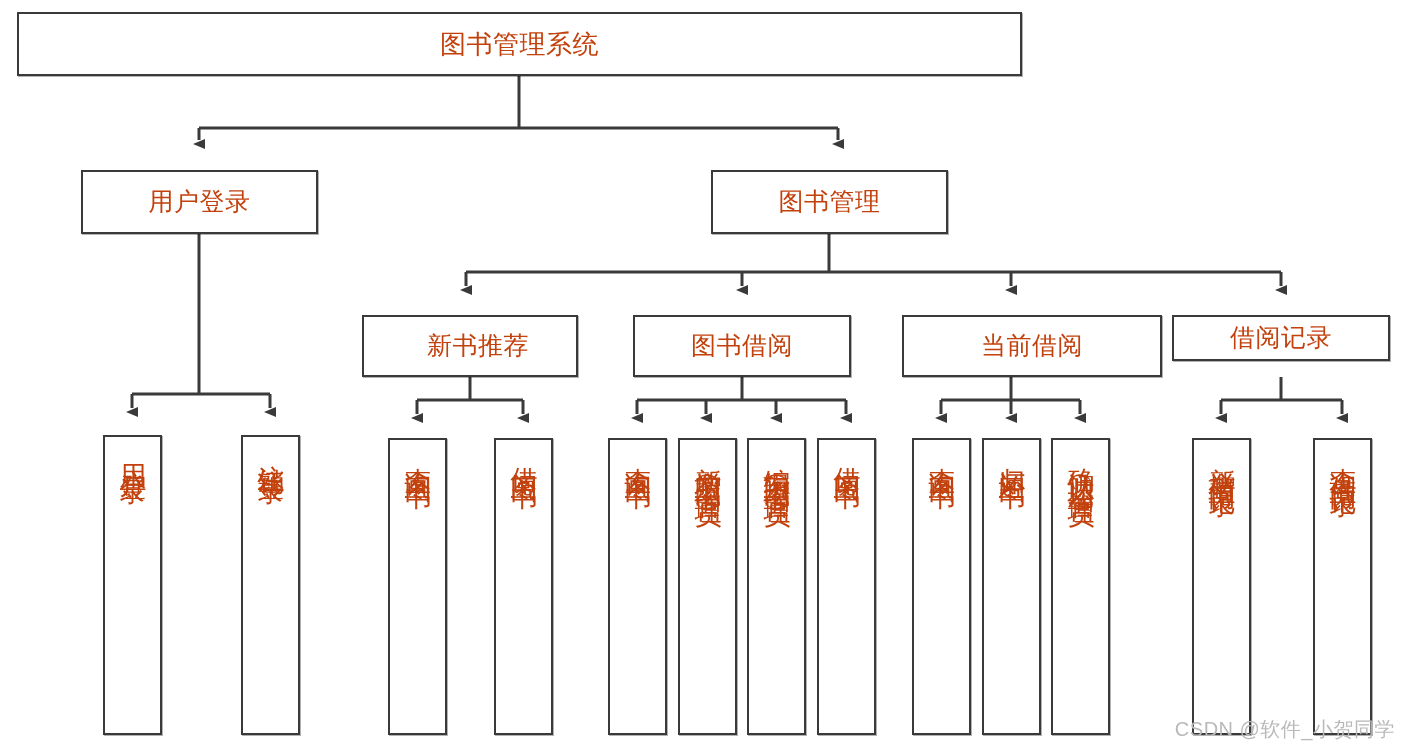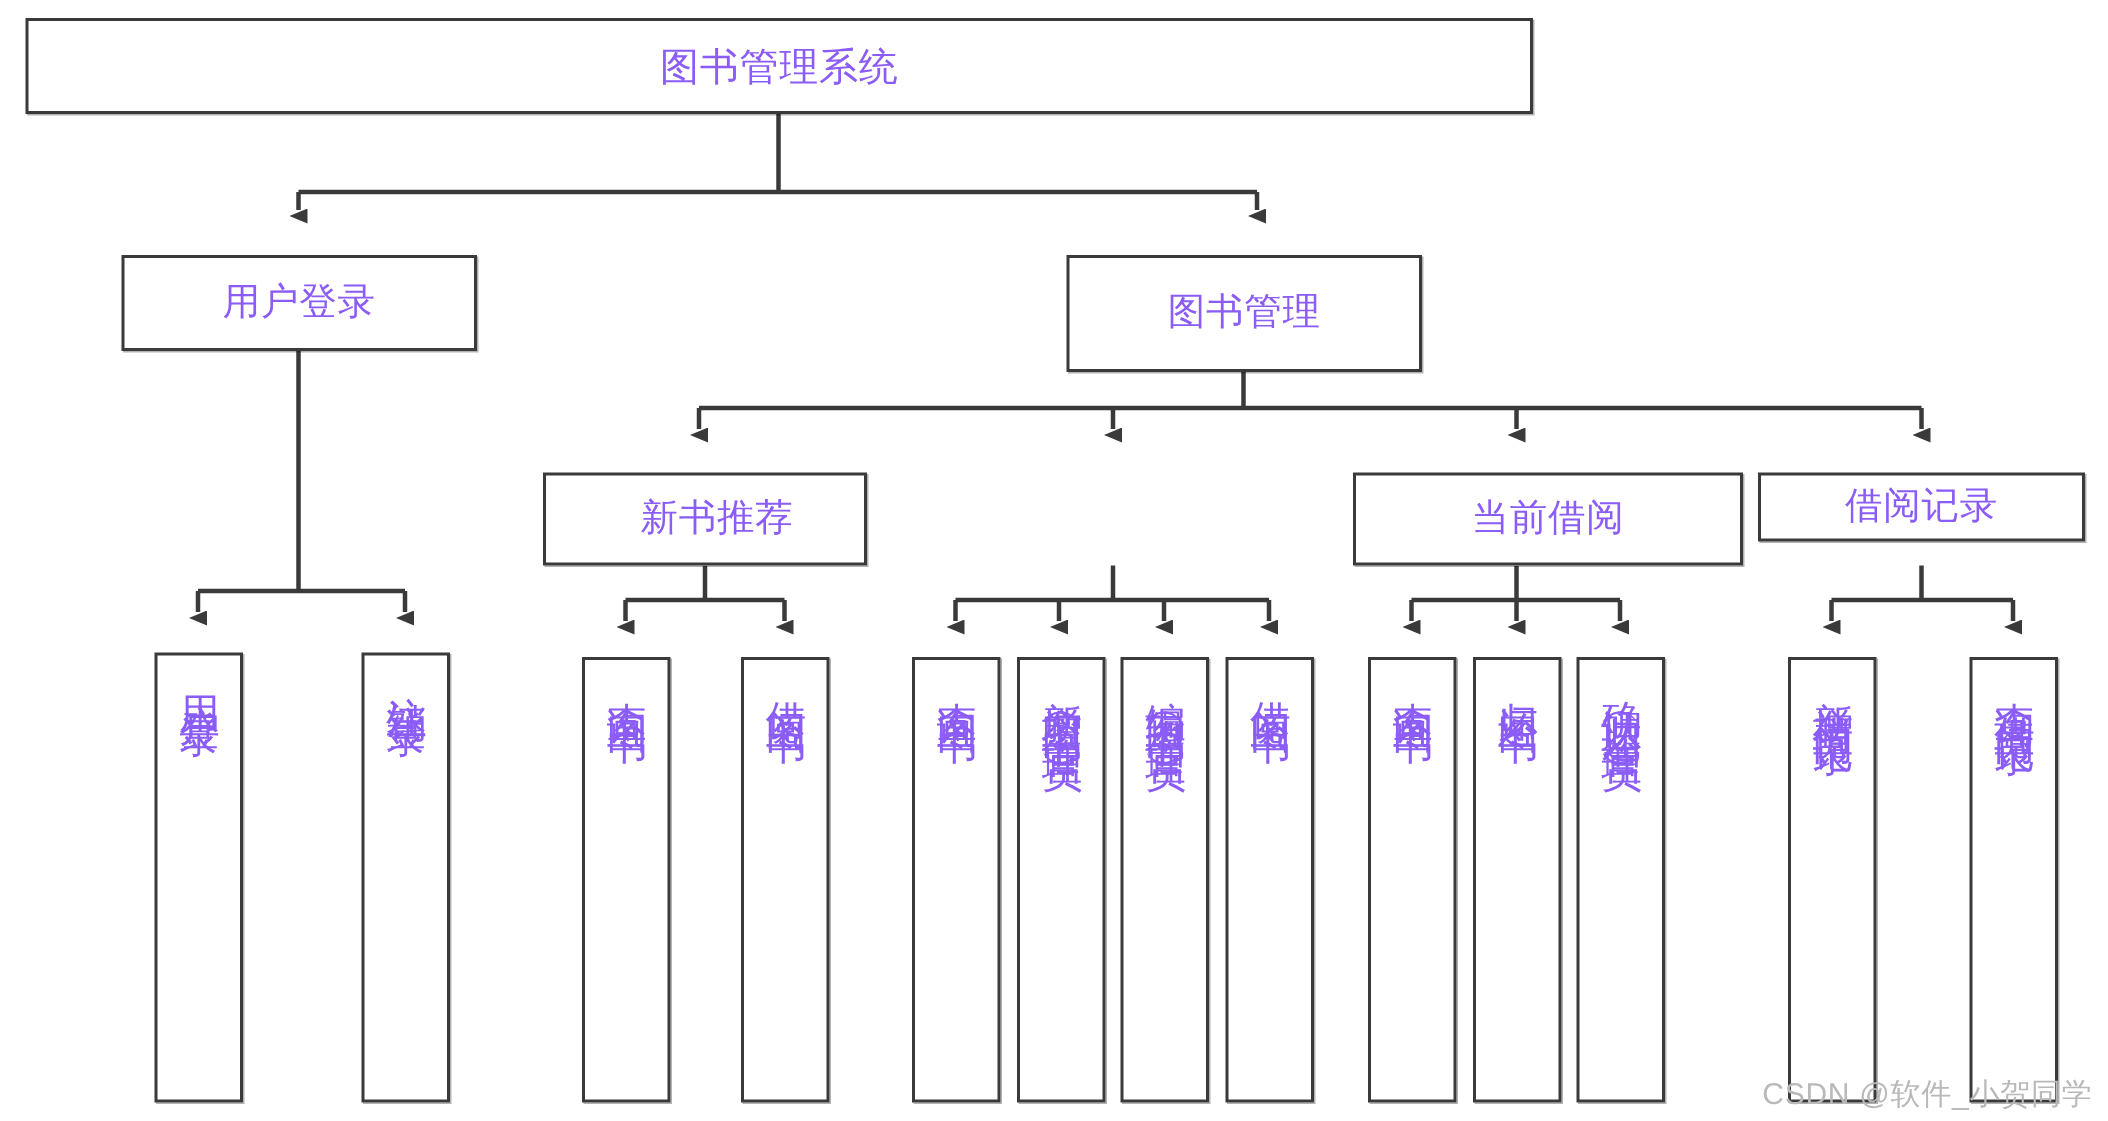--- a/index.html
+++ b/index.html
@@ -30,21 +30,21 @@
   }
   .node {
     position: absolute;
     box-sizing: border-box;
     background: #ffffff;
     border: 2px solid #3a3a3a;
     box-shadow: 1px 1px 0 rgba(0,0,0,0.30);
     display: flex;
     align-items: center;
     justify-content: center;
-    color: #8b5cf6;
+    color: #c2410c;
     overflow: hidden;
   }
   .node .label {
     display: block;
     text-align: center;
     line-height: 1.18;
     letter-spacing: 0.5px;
   }
   
   .node.h .label {
@@ -133,27 +133,30 @@
     </g>
   </svg>
 
   <div class="node h root" style="left:17px; top:12px; width:1005px; height:64px;">
     <span class="label">图书管理系统</span>
   </div>
 
   <div class="node h" style="left:81px; top:170px; width:237px; height:64px;">
     <span class="label">用户登录</span>
   </div>
-  <div class="node h" style="left:711px; top:170px; width:237px; height:78px;">
+  <div class="node h" style="left:711px; top:170px; width:237px; height:64px;">
     <span class="label">图书管理</span>
   </div>
 
   <div class="node h" style="left:362px; top:315px; width:216px; height:62px;padding-left:16px;">
     <span class="label">新书推荐</span>
   </div>
+  <div class="node h" style="left:633px; top:315px; width:218px; height:62px;">
+    <span class="label">图书借阅</span>
+  </div>
   <div class="node h" style="left:902px; top:315px; width:260px; height:62px;">
     <span class="label">当前借阅</span>
   </div>
   <div class="node h" style="left:1172px; top:315px; width:218px; height:46px;">
     <span class="label">借阅记录</span>
   </div>
 
   <div class="node v" style="left:103px; top:435px; width:59px; height:300px;">
     <span class="label">用户登录</span>
   </div>

